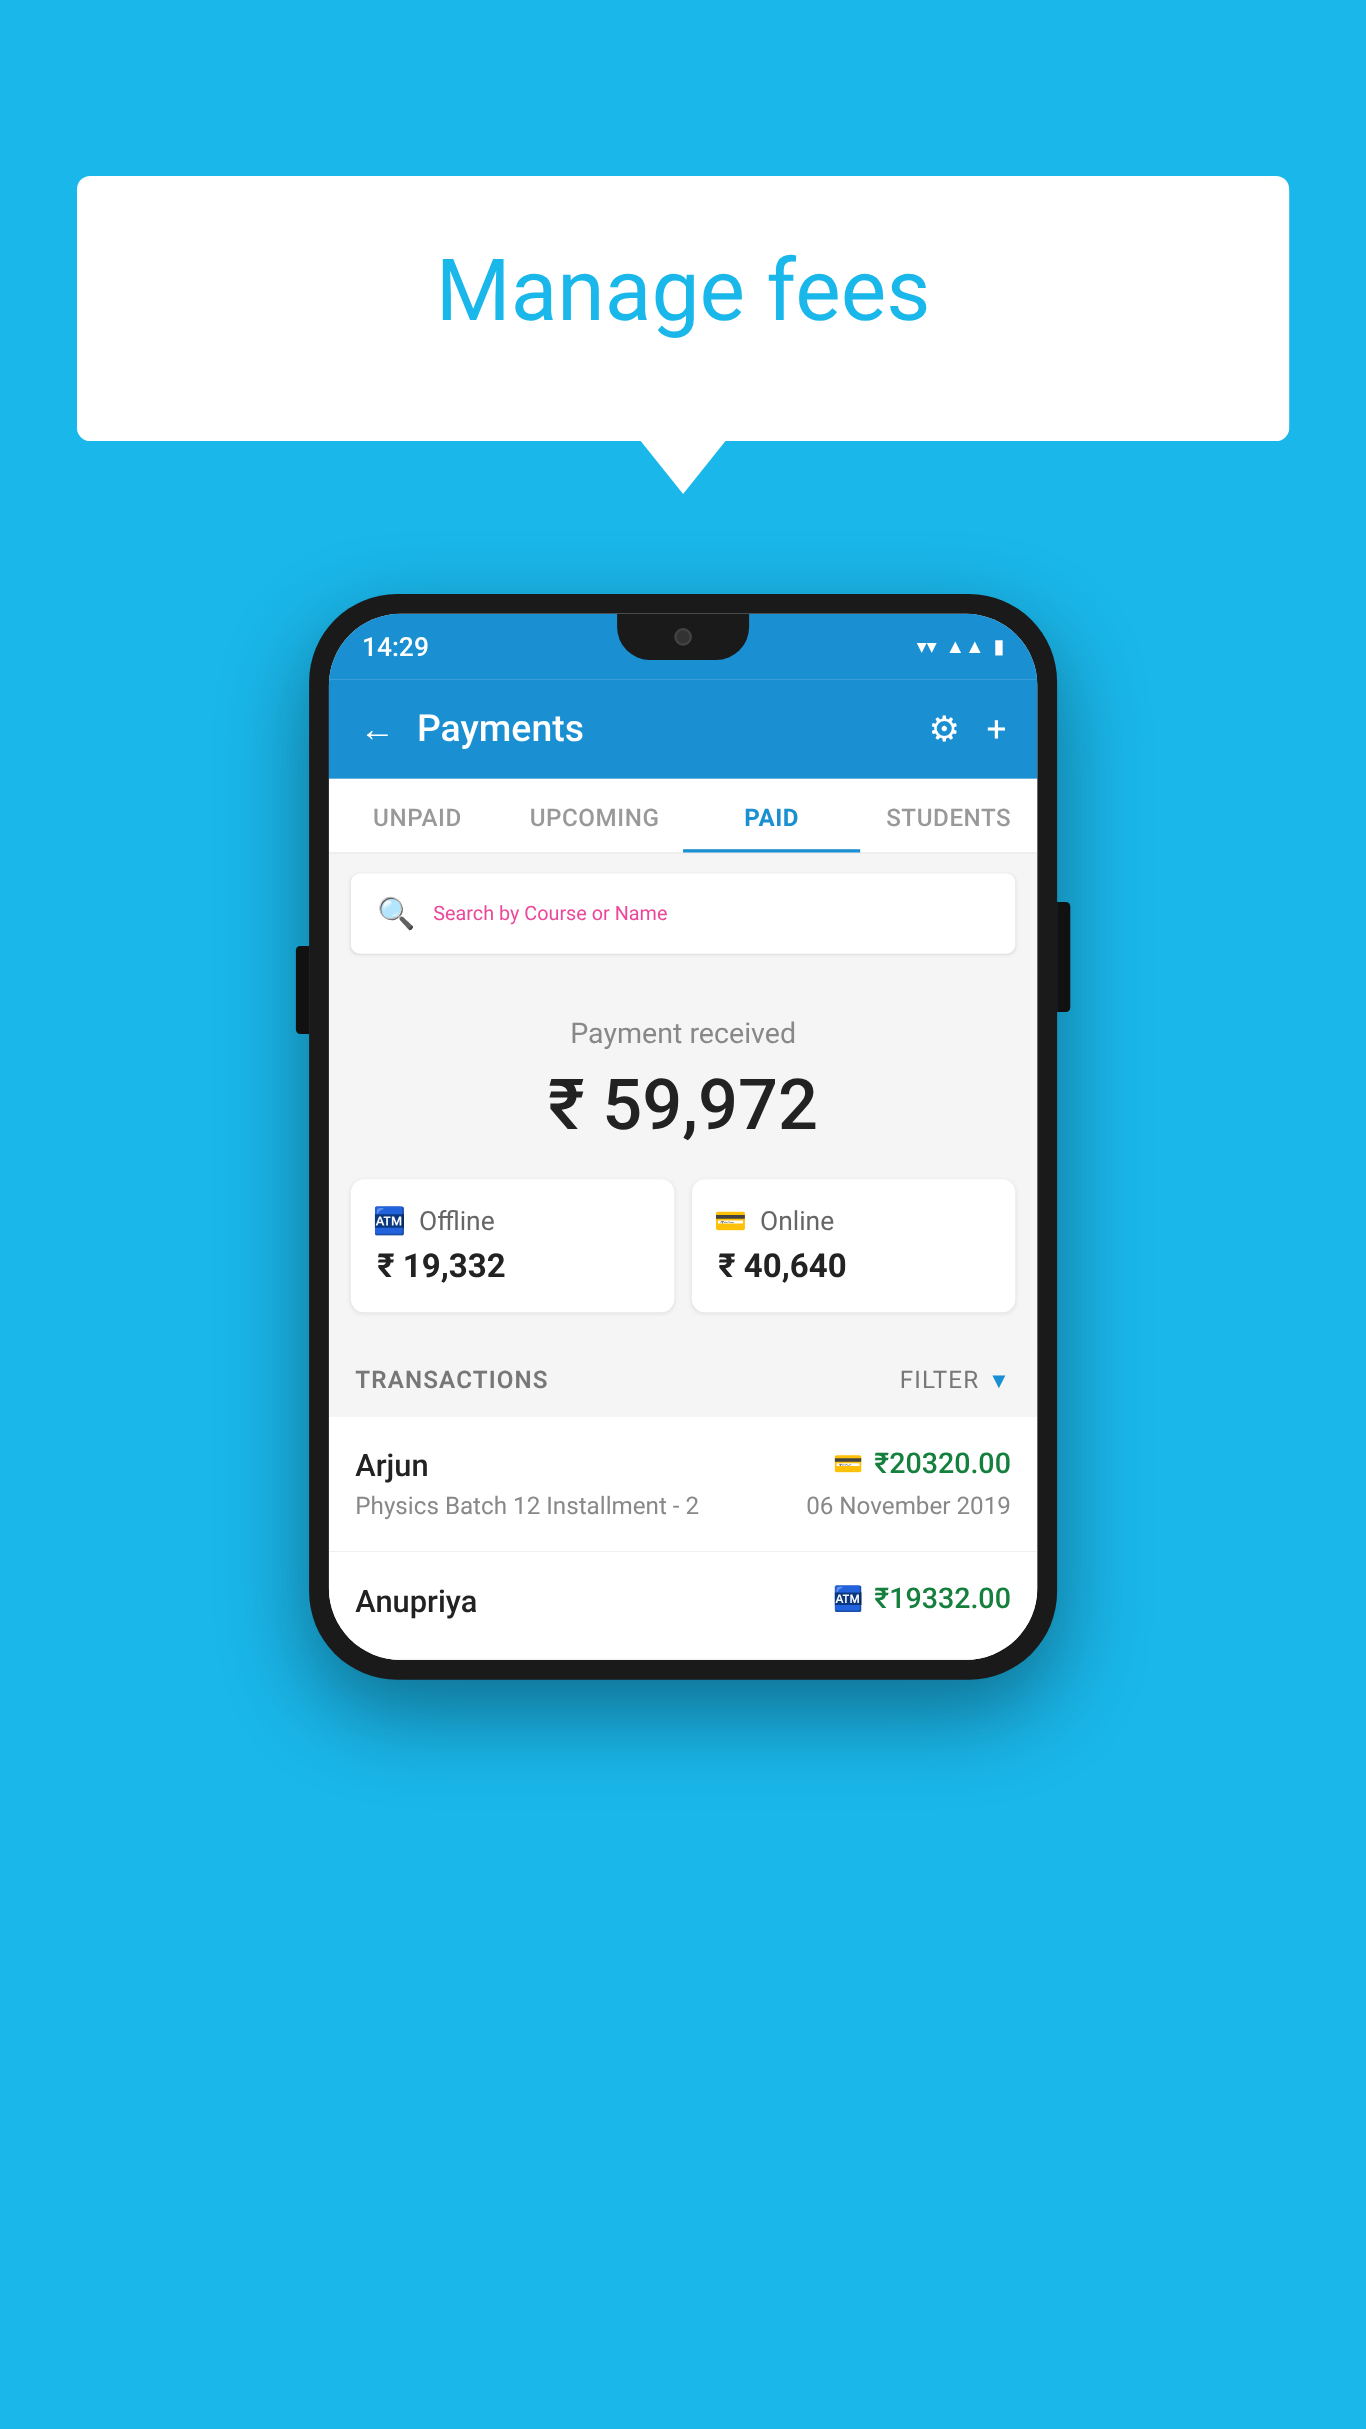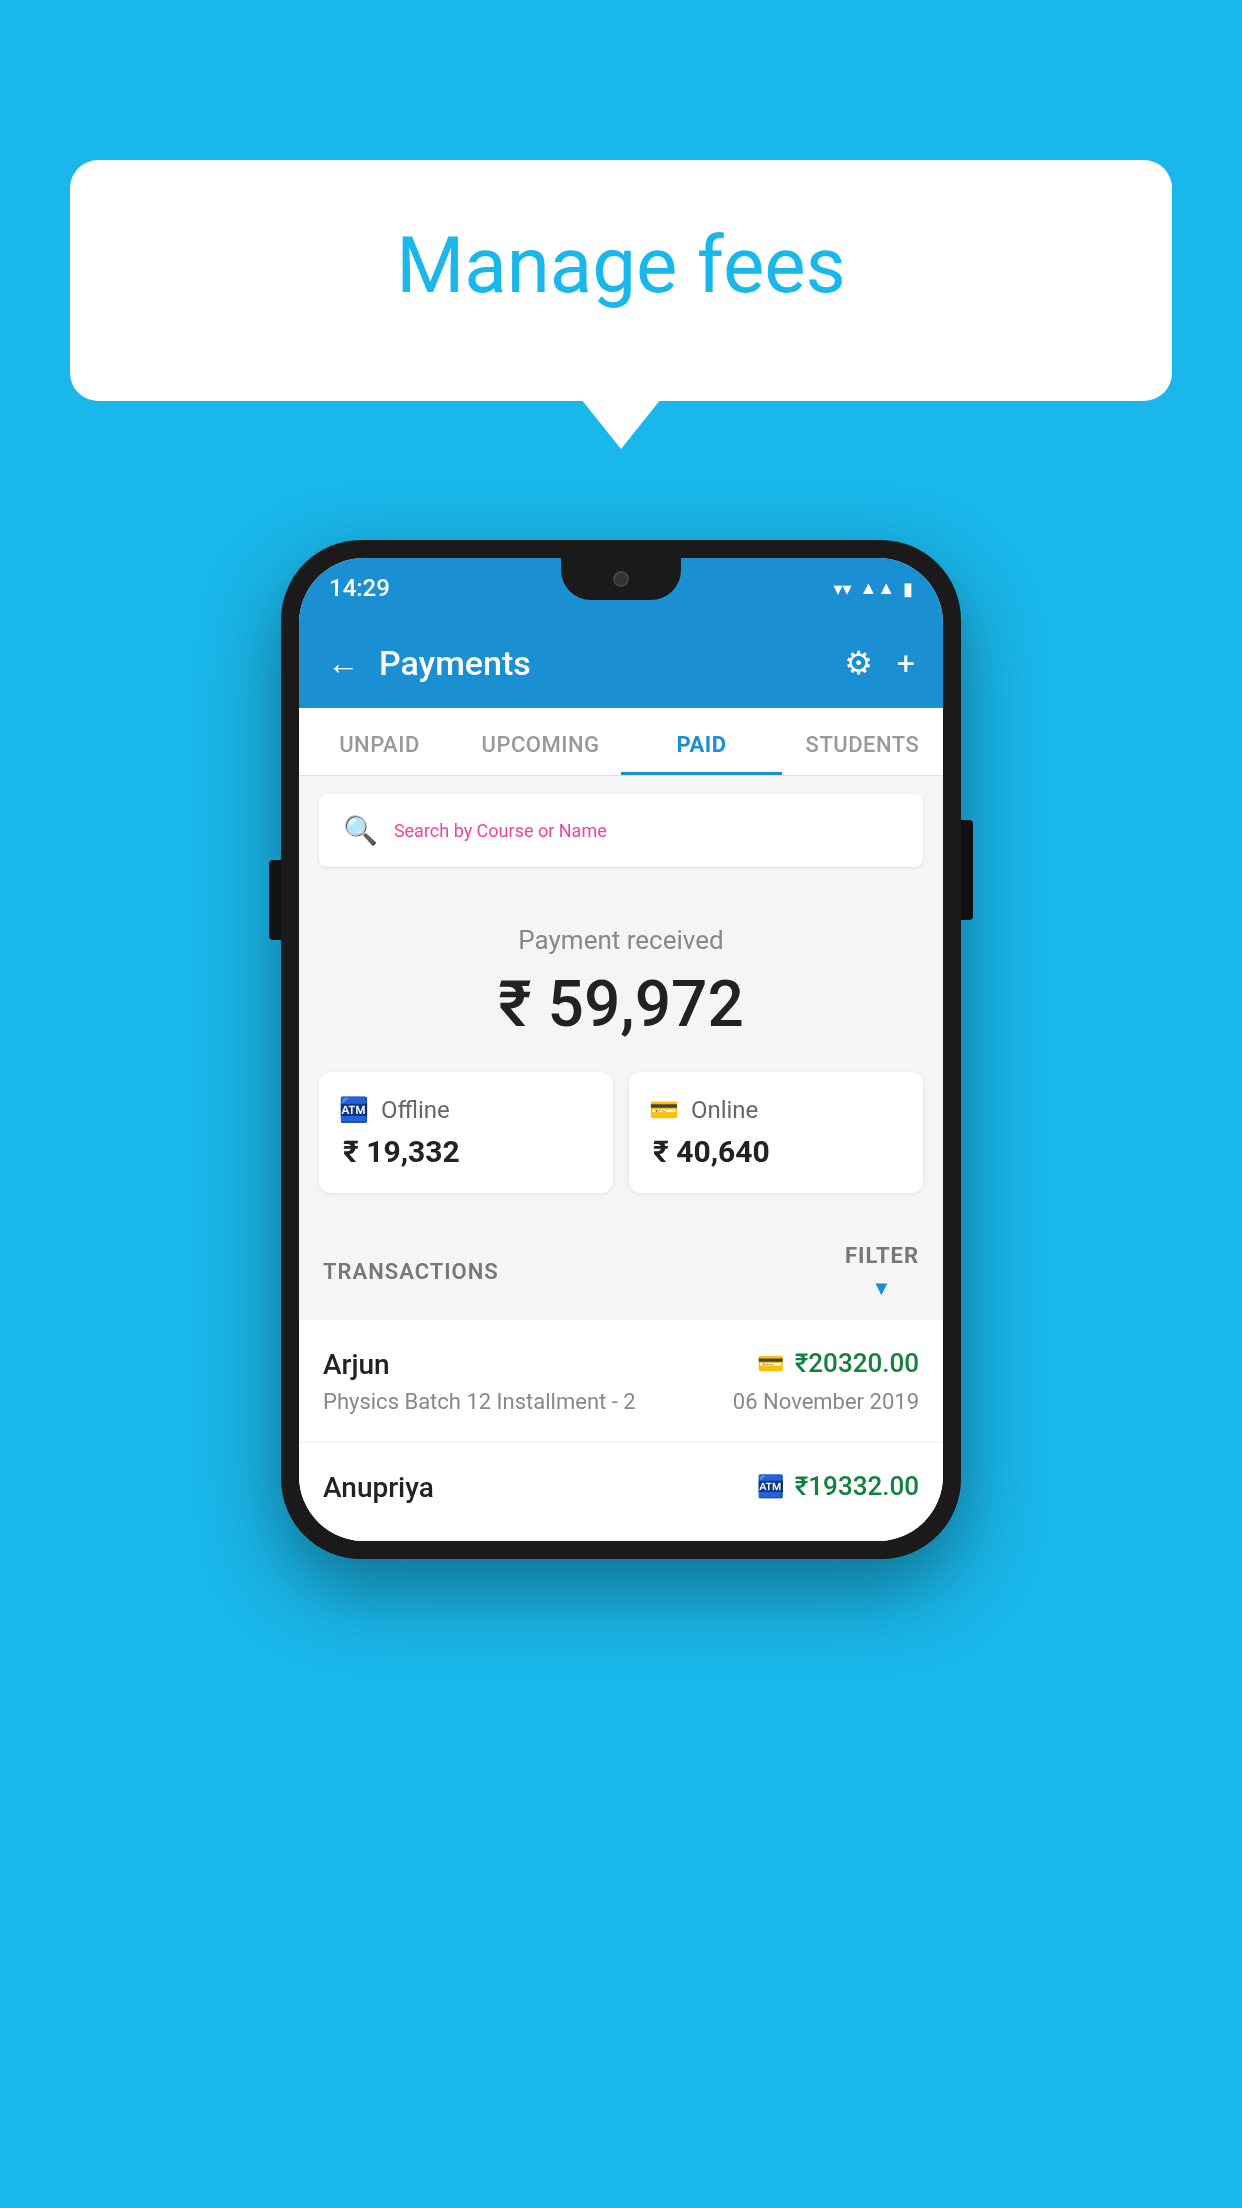--- a/index.html
+++ b/index.html
@@ -19,21 +19,21 @@
       top: 160px;
       left: 70px;
       right: 70px;
       display: flex;
       flex-direction: column;
       align-items: center;
     }
 
     .speech-bubble {
       background: white;
-      border-radius: 28px;
+      border-radius: 12px;
       padding: 60px 80px 70px;
       text-align: center;
       width: 100%;
       position: relative;
     }
 
     .speech-bubble::after {
       content: '';
       position: absolute;
       bottom: -48px;
@@ -320,25 +320,24 @@
       font-weight: 600;
       color: #777;
       letter-spacing: 1px;
     }
 
     .filter-btn {
       display: flex;
       align-items: center;
       gap: 8px;
       font-size: 22px;
-      font-weight: 700;
+      font-weight: 400;
       color: #777;
       letter-spacing: 1px;
       cursor: pointer;
-      flex-direction: column;
     }
 
     .filter-icon {
       color: #1a8fd1;
       font-size: 20px;
     }
 
     
     .transaction-item {
       background: white;

